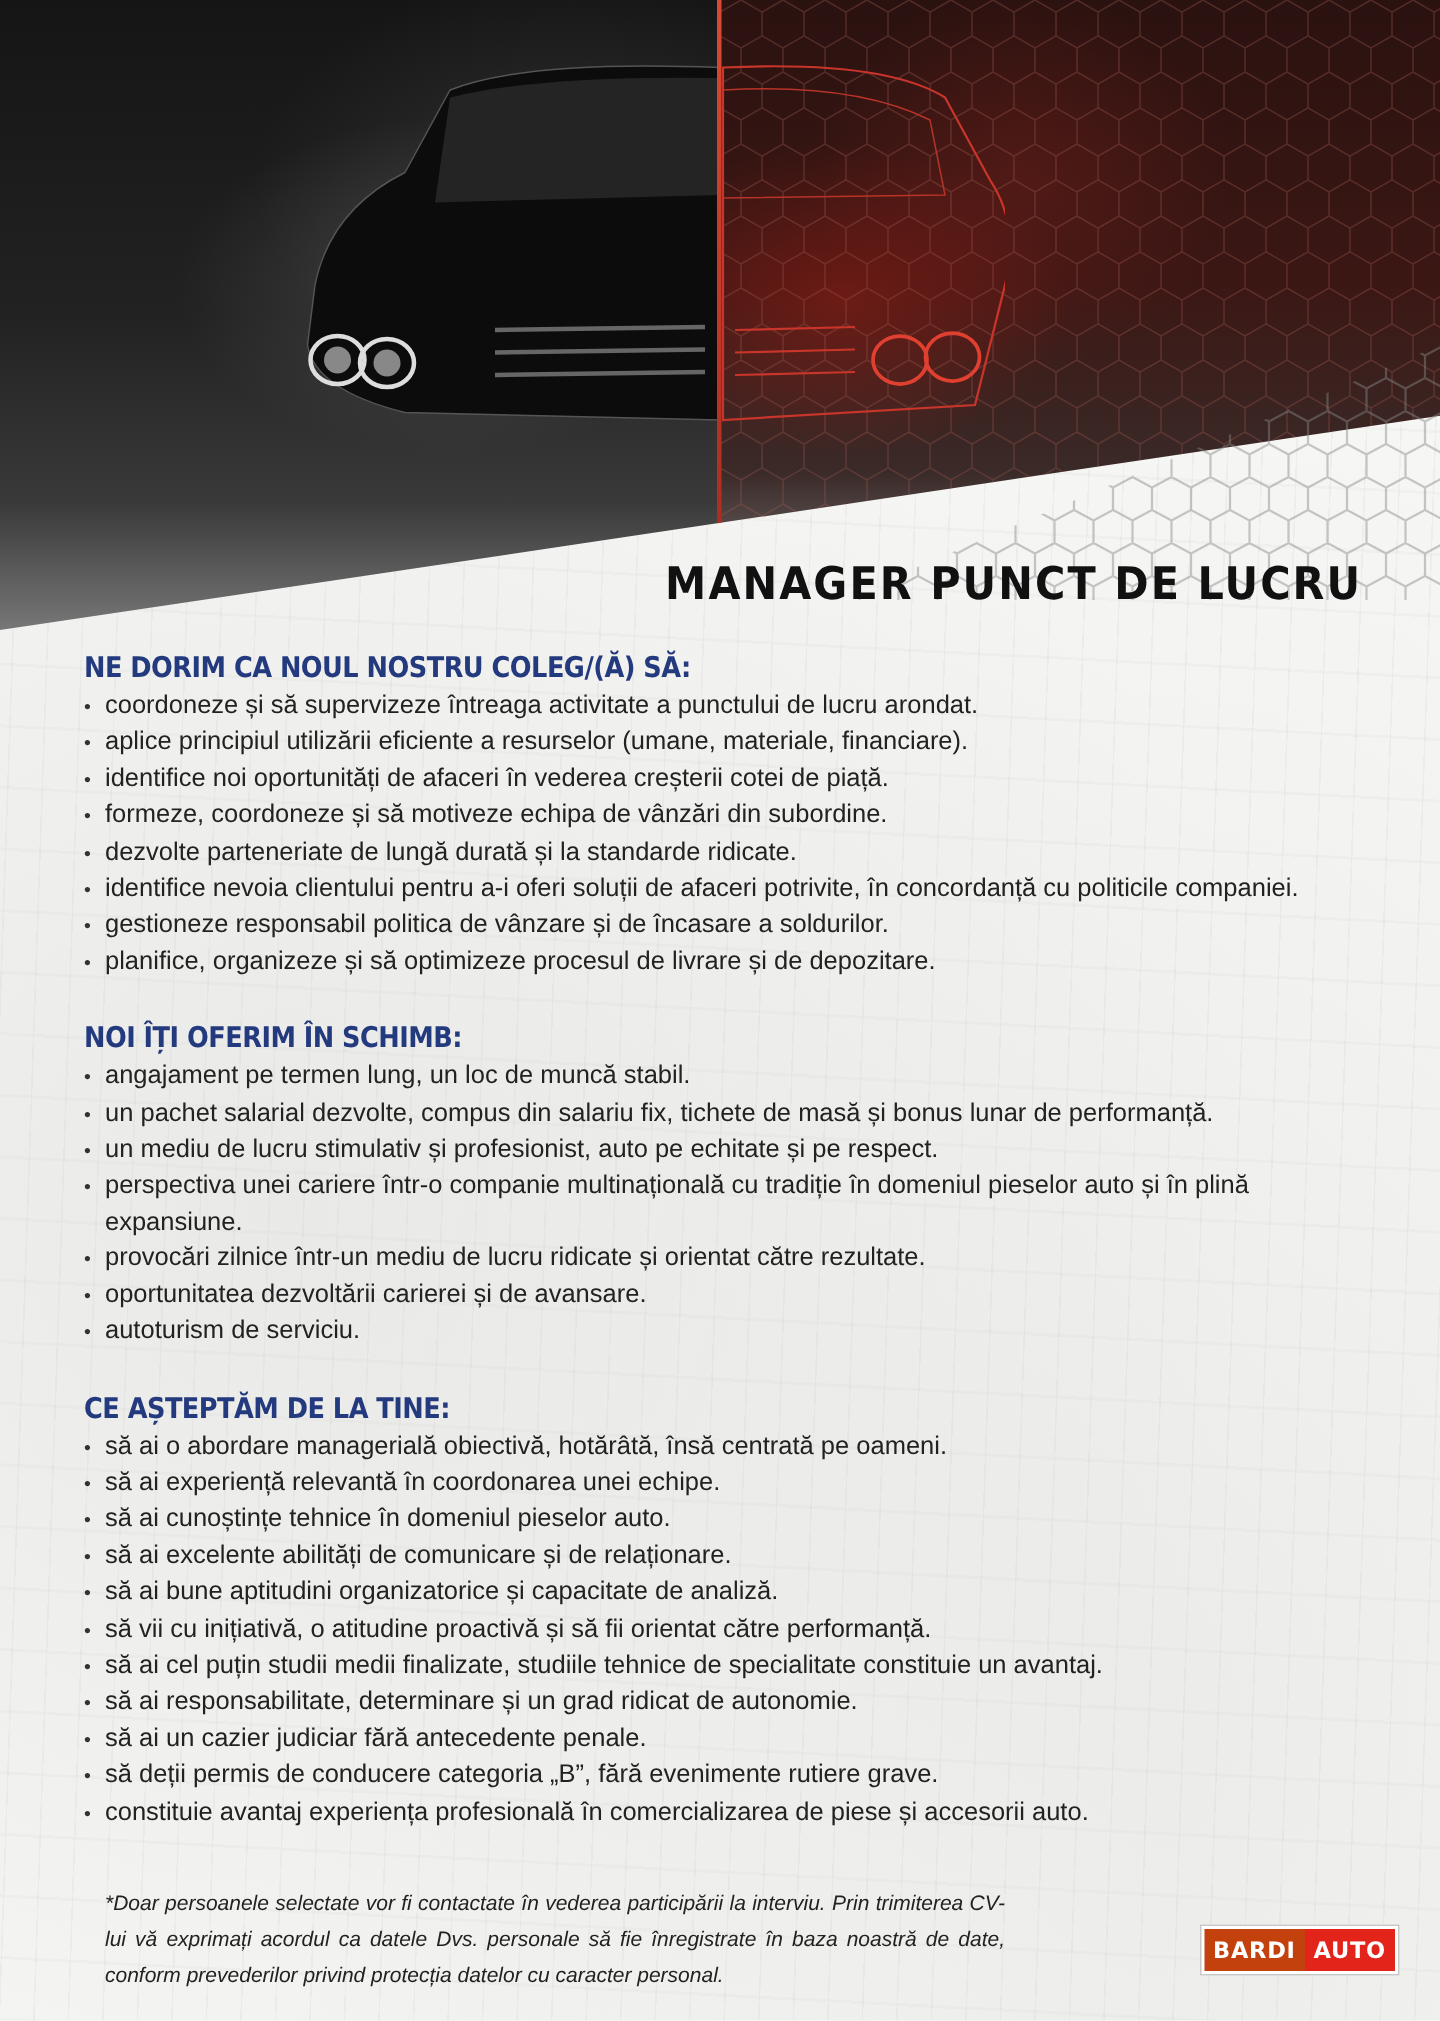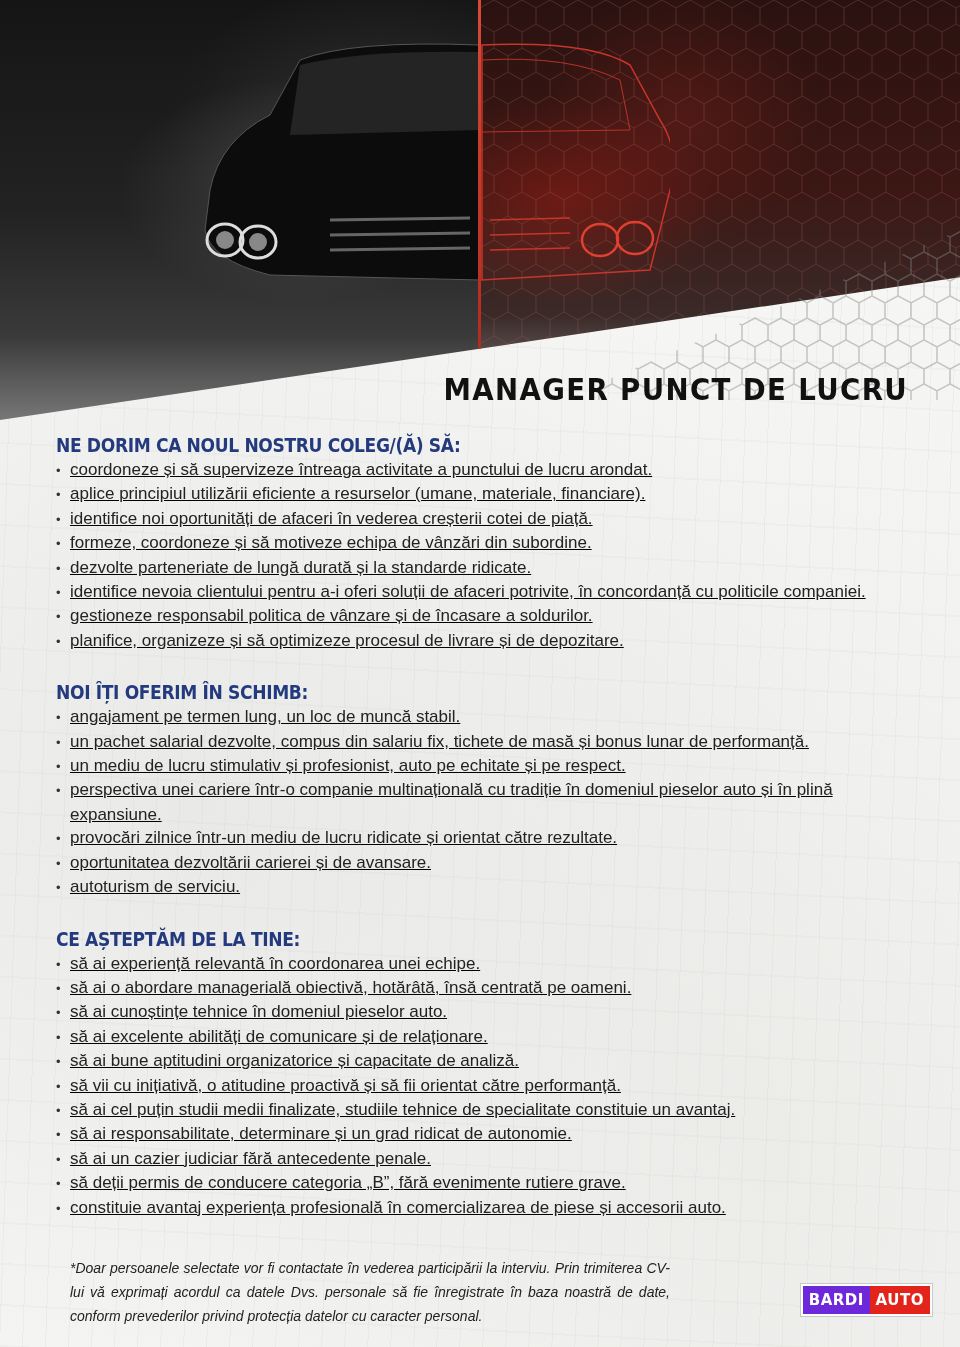--- a/index.html
+++ b/index.html
@@ -57,39 +57,39 @@
     font-size: 30px; letter-spacing: 1.5px; color: #111;
     transform: scaleX(0.92); transform-origin: right center;
   }
   .content { position: absolute; left: 56px; top: 432px; width: 860px; }
   .section-heading {
     font-family: "DejaVu Sans", sans-serif; font-weight: bold;
     color: #243a7e; font-size: 19px; text-transform: uppercase;
     letter-spacing: -0.4px; margin: 0; line-height: 26px;
     transform: scaleX(0.9); transform-origin: left center;
   }
-  .bullet-list { list-style: none; margin: 0; padding: 0; text-decoration: underline; }
+  .bullet-list { list-style: none; margin: 0; padding: 0; }
   .bullet-list li {
     font-family: "Liberation Sans", sans-serif; font-size: 17px; color: #222;
     line-height: 23.4px; padding-left: 14px; text-indent: -14px;
     transform: scaleX(1.0);
   }
   .bullet-list li::before { content: "\2022"; display: inline-block; width: 14px; text-indent: 0; font-size: 13px; color: #333; }
   .section { margin-bottom: 26px; }
   .disclaimer {
     position: absolute; left: 70px; top: 1242px; width: 600px;
     font-family: "Liberation Sans", sans-serif; font-style: italic;
     font-size: 14px; line-height: 24px; color: #222; text-align: justify;
   }
   .logo {
     position: absolute; left: 800px; top: 1283px; width: 133px; height: 34px;
     display: flex; border: 1px solid #c8c8c8; background: #fff; padding: 2px; box-sizing: border-box;
   }
   .logo .bardi {
-    background: #6d28d9; color: #fff; flex: 1.1; display: flex; align-items: center; justify-content: center;
+    background: #c2410c; color: #fff; flex: 1.1; display: flex; align-items: center; justify-content: center;
     font-family: "DejaVu Sans", sans-serif; font-weight: bold; font-size: 15px; letter-spacing: 0.5px;
   }
   .logo .auto {
     background: #e2241b; color: #fff; flex: 1; display: flex; align-items: center; justify-content: center;
     font-family: "DejaVu Sans", sans-serif; font-weight: bold; font-size: 15px; letter-spacing: 0.5px; text-align: right;
   }
 </style>
 </head>
 <body>
 
@@ -166,22 +166,22 @@
       <li>un mediu de lucru stimulativ și profesionist, auto pe echitate și pe respect.</li>
       <li>perspectiva unei cariere într-o companie multinațională cu tradiție în domeniul pieselor auto și în plină expansiune.</li>
       <li>provocări zilnice într-un mediu de lucru ridicate și orientat către rezultate.</li>
       <li>oportunitatea dezvoltării carierei și de avansare.</li>
       <li>autoturism de serviciu.</li>
     </ul>
   </div>
   <div class="section">
     <h2 class="section-heading">Ce așteptăm de la tine:</h2>
     <ul class="bullet-list">
+      <li>să ai o abordare managerială obiectivă, hotărâtă, însă centrată pe oameni.</li>
       <li>să ai experiență relevantă în coordonarea unei echipe.</li>
-      <li>să ai o abordare managerială obiectivă, hotărâtă, însă centrată pe oameni.</li>
       <li>să ai cunoștințe tehnice în domeniul pieselor auto.</li>
       <li>să ai excelente abilități de comunicare și de relaționare.</li>
       <li>să ai bune aptitudini organizatorice și capacitate de analiză.</li>
       <li>să vii cu inițiativă, o atitudine proactivă și să fii orientat către performanță.</li>
       <li>să ai cel puțin studii medii finalizate, studiile tehnice de specialitate constituie un avantaj.</li>
       <li>să ai responsabilitate, determinare și un grad ridicat de autonomie.</li>
       <li>să ai un cazier judiciar fără antecedente penale.</li>
       <li>să deții permis de conducere categoria „B”, fără evenimente rutiere grave.</li>
       <li>constituie avantaj experiența profesională în comercializarea de piese și accesorii auto.</li>
     </ul>

